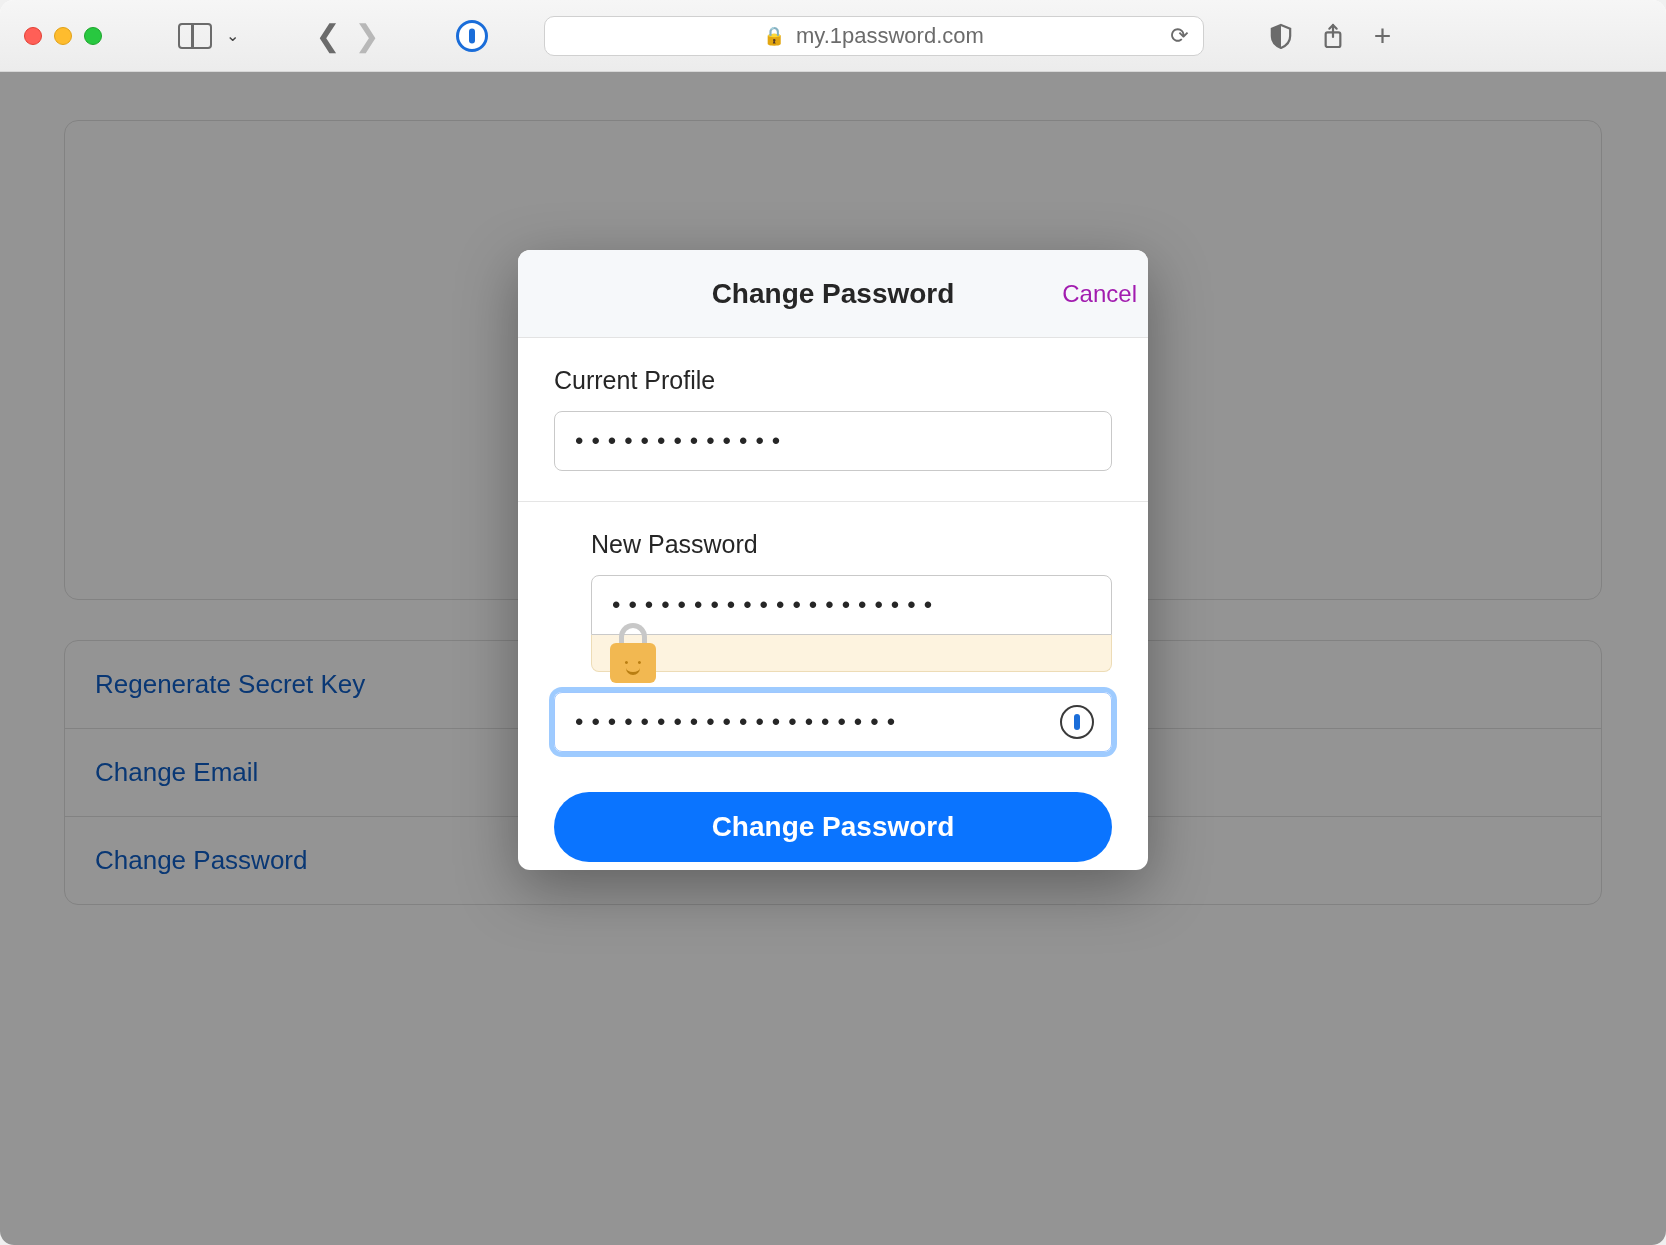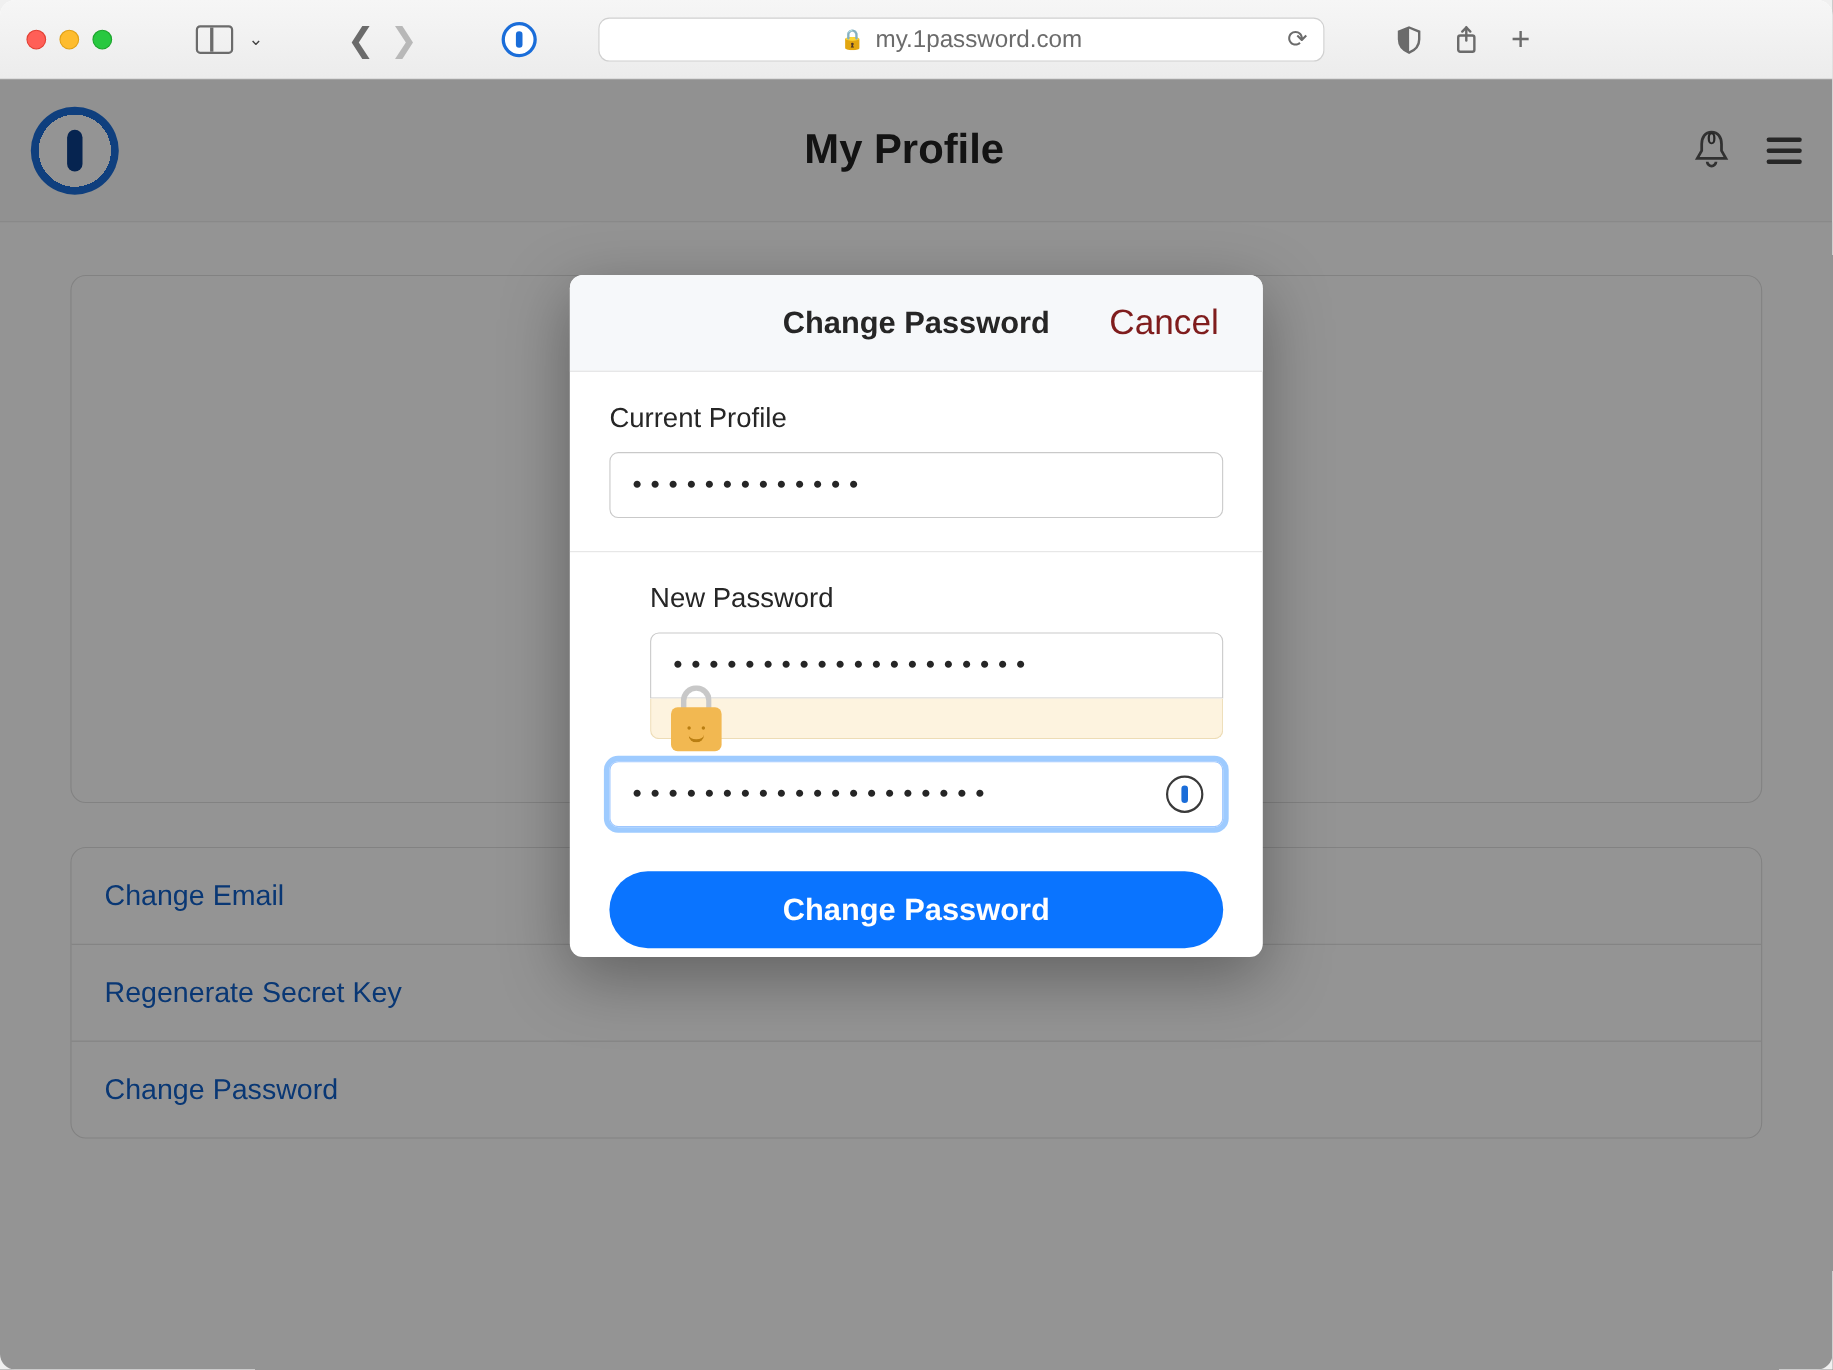--- a/index.html
+++ b/index.html
@@ -72,21 +72,21 @@
     width: 630px;
     background:#fff; border-radius:12px;
     box-shadow:0 18px 60px rgba(0,0,0,.35);
     overflow:hidden;
   }
   .m-head{
     height:88px; background:#f6f8fa; border-bottom:1px solid #e3e3e3;
     display:flex;align-items:center;justify-content:center;position:relative;
   }
   .m-title{font-size:28px;font-weight:600;color:#262626;}
-  .m-cancel{position:absolute;right:40px;font-size:32px;color:#7f1d1d;cursor:pointer;}
+  .m-cancel{position:absolute;right:11px;font-size:24px;color:#a21caf;cursor:pointer;}
   .m-sec{padding:28px 36px 30px;}
   .divider{height:1px;background:#e5e5e5;}
   .m-label{font-size:25px;color:#262626;margin-bottom:16px;}
   .pw-input{
     width:100%; height:60px; border:1px solid #c9c9c9; border-radius:8px;
     padding:0 20px; font-size:24px; letter-spacing:8px; color:#262626;
     display:flex;align-items:center;
   }
   .pw-wrap{position:relative;}
   .pw-input.focused{
@@ -167,44 +167,26 @@
             <path d="M12 2 V15"></path>
             <path d="M8 6 L12 2 L16 6"></path>
             <rect x="4" y="10" width="16" height="16" rx="2"></rect>
           </svg>
       </div>
       <div class="tb-icon plus">+</div>
     </div>
   </div>
 
   <div class="page">
-    <div class="header">
-      <div class="brand"></div>
-      <div class="h-title">My Profile</div>
-      <div class="h-right">
-        <div class="bell">
-          <svg viewBox="0 0 40 40" fill="none" stroke="#555" stroke-width="2.5">
-              <path d="M20 6 C14 6 11 11 11 17 V23 L7 30 H33 L29 23 V17 C29 11 26 6 20 6 Z"></path>
-              <path d="M16 33 C16 35 18 37 20 37 C22 37 24 35 24 33"></path>
-            </svg>
-          <span class="badge">0</span>
-        </div>
-        <div class="burger">
-            <span></span>
-            <span></span>
-            <span></span>
-          </div>
-      </div>
-    </div>
 
     <div class="body">
       <div class="card big"></div>
       <div class="card menu">
+        <div class="item">Regenerate Secret Key</div>
         <div class="item">Change Email</div>
-        <div class="item">Regenerate Secret Key</div>
         <div class="item">Change Password</div>
       </div>
     </div>
 
     <div class="dim-overlay"></div>
 
     <div class="modal">
       <div class="m-head">
         <div class="m-title">Change Password</div>
         <div class="m-cancel">Cancel</div>

